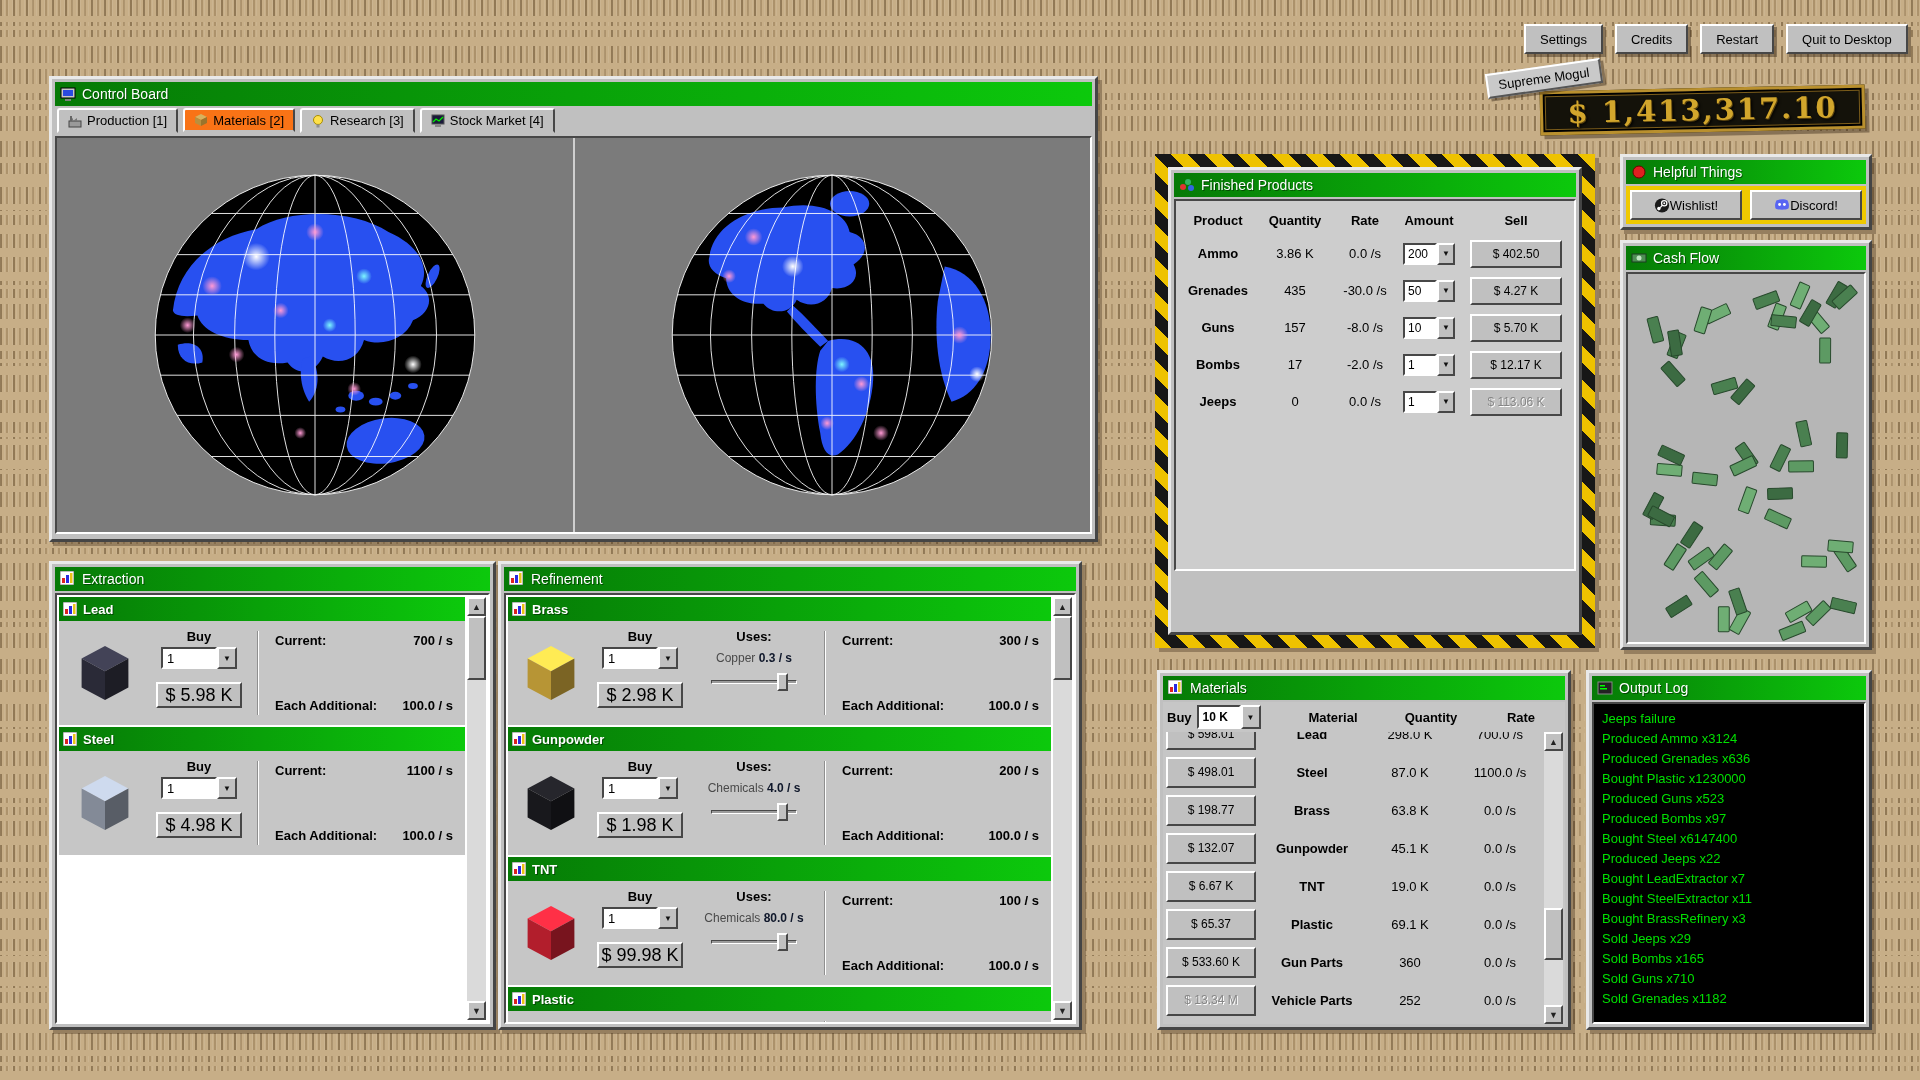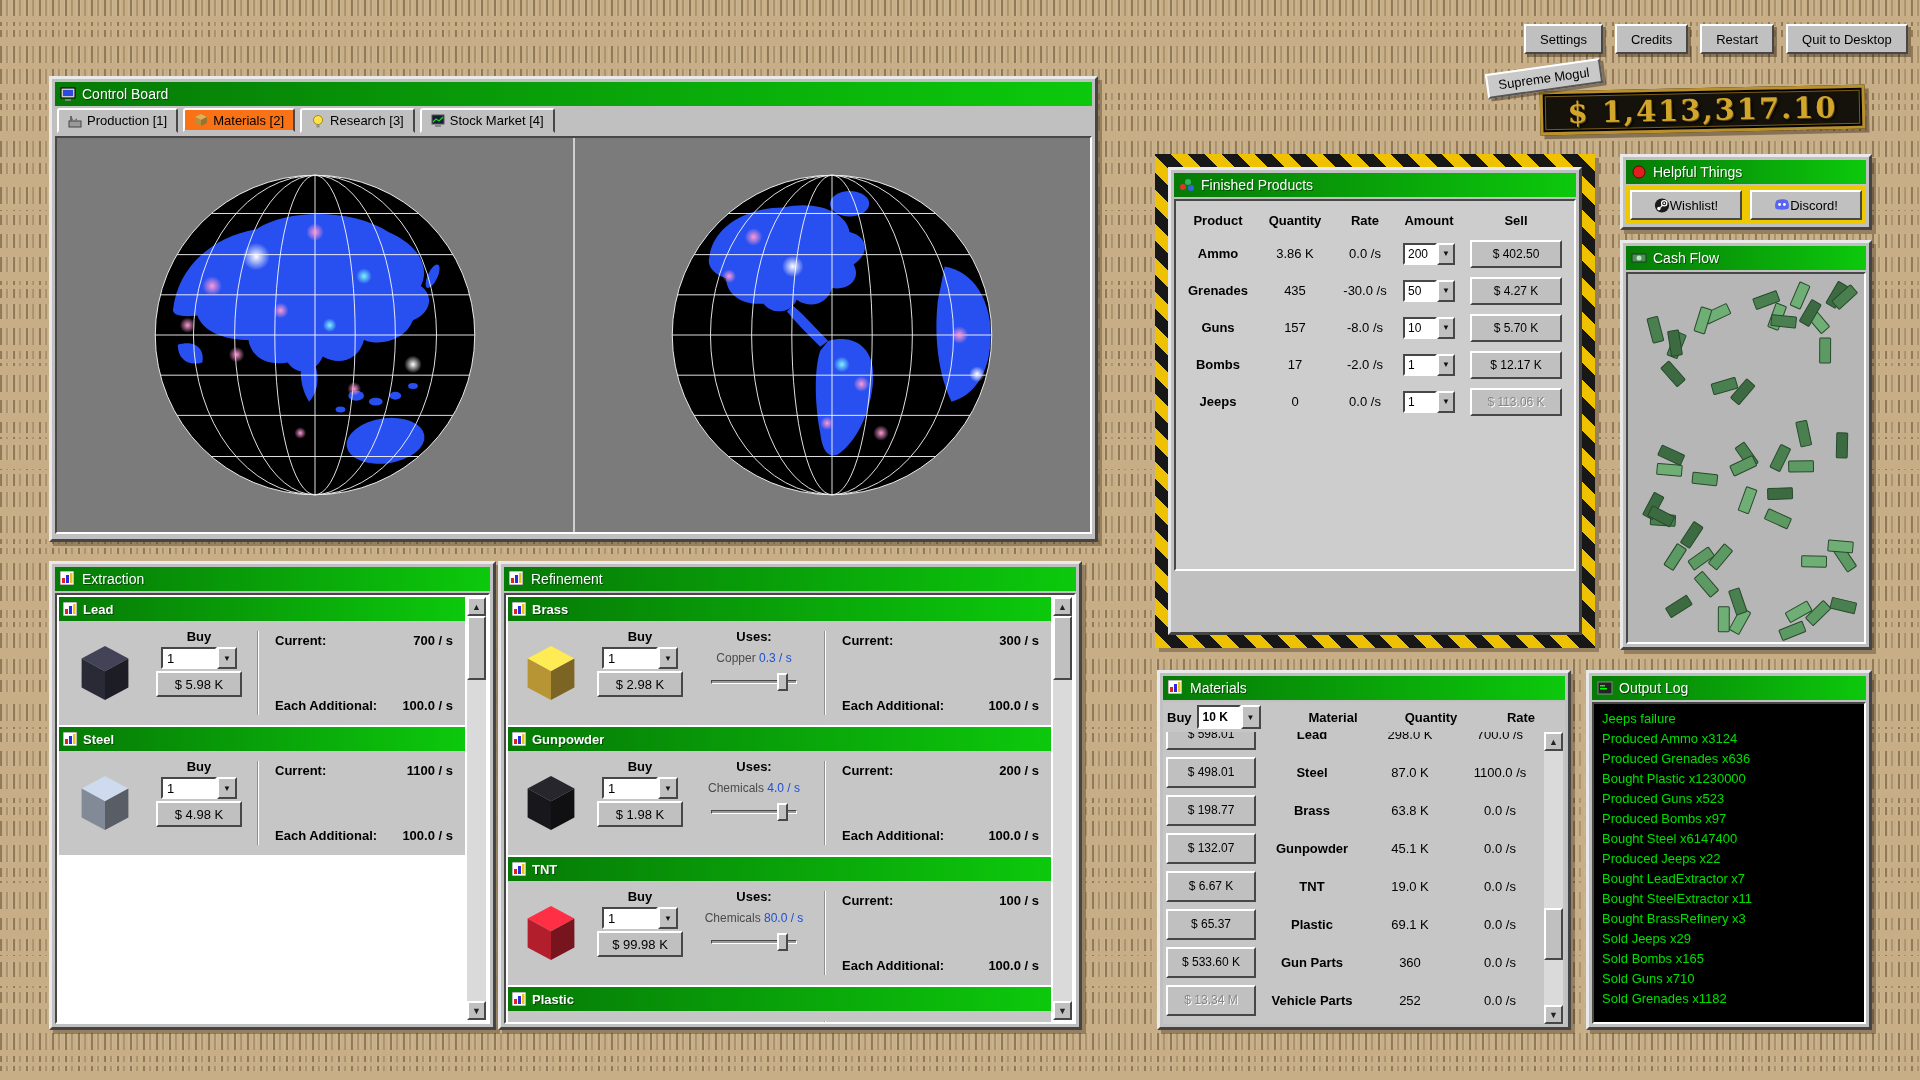--- a/index.html
+++ b/index.html
@@ -43,25 +43,25 @@
   .cube-wrap{width:84px;display:flex;align-items:center;justify-content:center}
   .cube{width:54px;height:58px}
   .cube .cf-top{fill:currentColor;filter:brightness(1.45)}
   .cube .cf-left{fill:currentColor;filter:brightness(.92)}
   .cube .cf-right{fill:currentColor;filter:brightness(.62)}
   .buy-col{width:104px;display:flex;flex-direction:column;align-items:center;padding-top:2px}
   .buy-label{font-weight:bold;font-size:13px;margin-bottom:3px}
   .dd{display:flex;height:22px}
   .dd-val{background:#fff;border:2px solid;border-color:#474747 #fff #fff #474747;width:56px;font-size:13px;display:flex;align-items:center;padding:0 4px}
   .dd-btn{width:20px;background:#c0c0c0;border:2px solid;border-color:#fff #474747 #474747 #fff;display:flex;align-items:center;justify-content:center;font-size:8px;color:#111}
-  .price-btn{width:86px;height:26px;margin-top:2px;font-size:13px}
+  .price-btn{width:86px;height:26px;margin-top:13px;font-size:18px}
   .uses-col{width:128px;display:flex;flex-direction:column;align-items:center;padding-top:2px}
   .uses-line{font-size:12px;margin-top:4px}
   .uses-mat{color:#4a4a4a}
-  .uses-rate{color:#1d4ed8;font-weight:normal}
+  .uses-rate{color:#0f172a;font-weight:bold}
   .slider{position:relative;width:86px;height:18px;margin-top:8px}
   .slider-track{position:absolute;left:0;right:0;top:7px;height:4px;background:#9b9b9b;border:1px solid;border-color:#474747 #fff #fff #474747}
   .slider-thumb{position:absolute;top:0;left:66px;width:11px;height:18px;background:#c0c0c0;border:2px solid;border-color:#fff #474747 #474747 #fff}
   .vdiv{width:2px;margin:4px 6px;background:#8f8f8f;border-right:1px solid #fff}
   .stats{flex:1;display:flex;flex-direction:column;justify-content:space-between;padding:6px 8px 6px 10px;font-weight:bold;font-size:13px}
   .stat-row{display:flex;justify-content:space-between}
 
   
   .sbar{position:absolute;top:2px;right:2px;bottom:2px;width:19px;display:flex;flex-direction:column}
   .sb-btn{height:19px;background:#c0c0c0;border:2px solid;border-color:#fff #474747 #474747 #fff;font-size:9px;display:flex;align-items:center;justify-content:center;color:#222}

